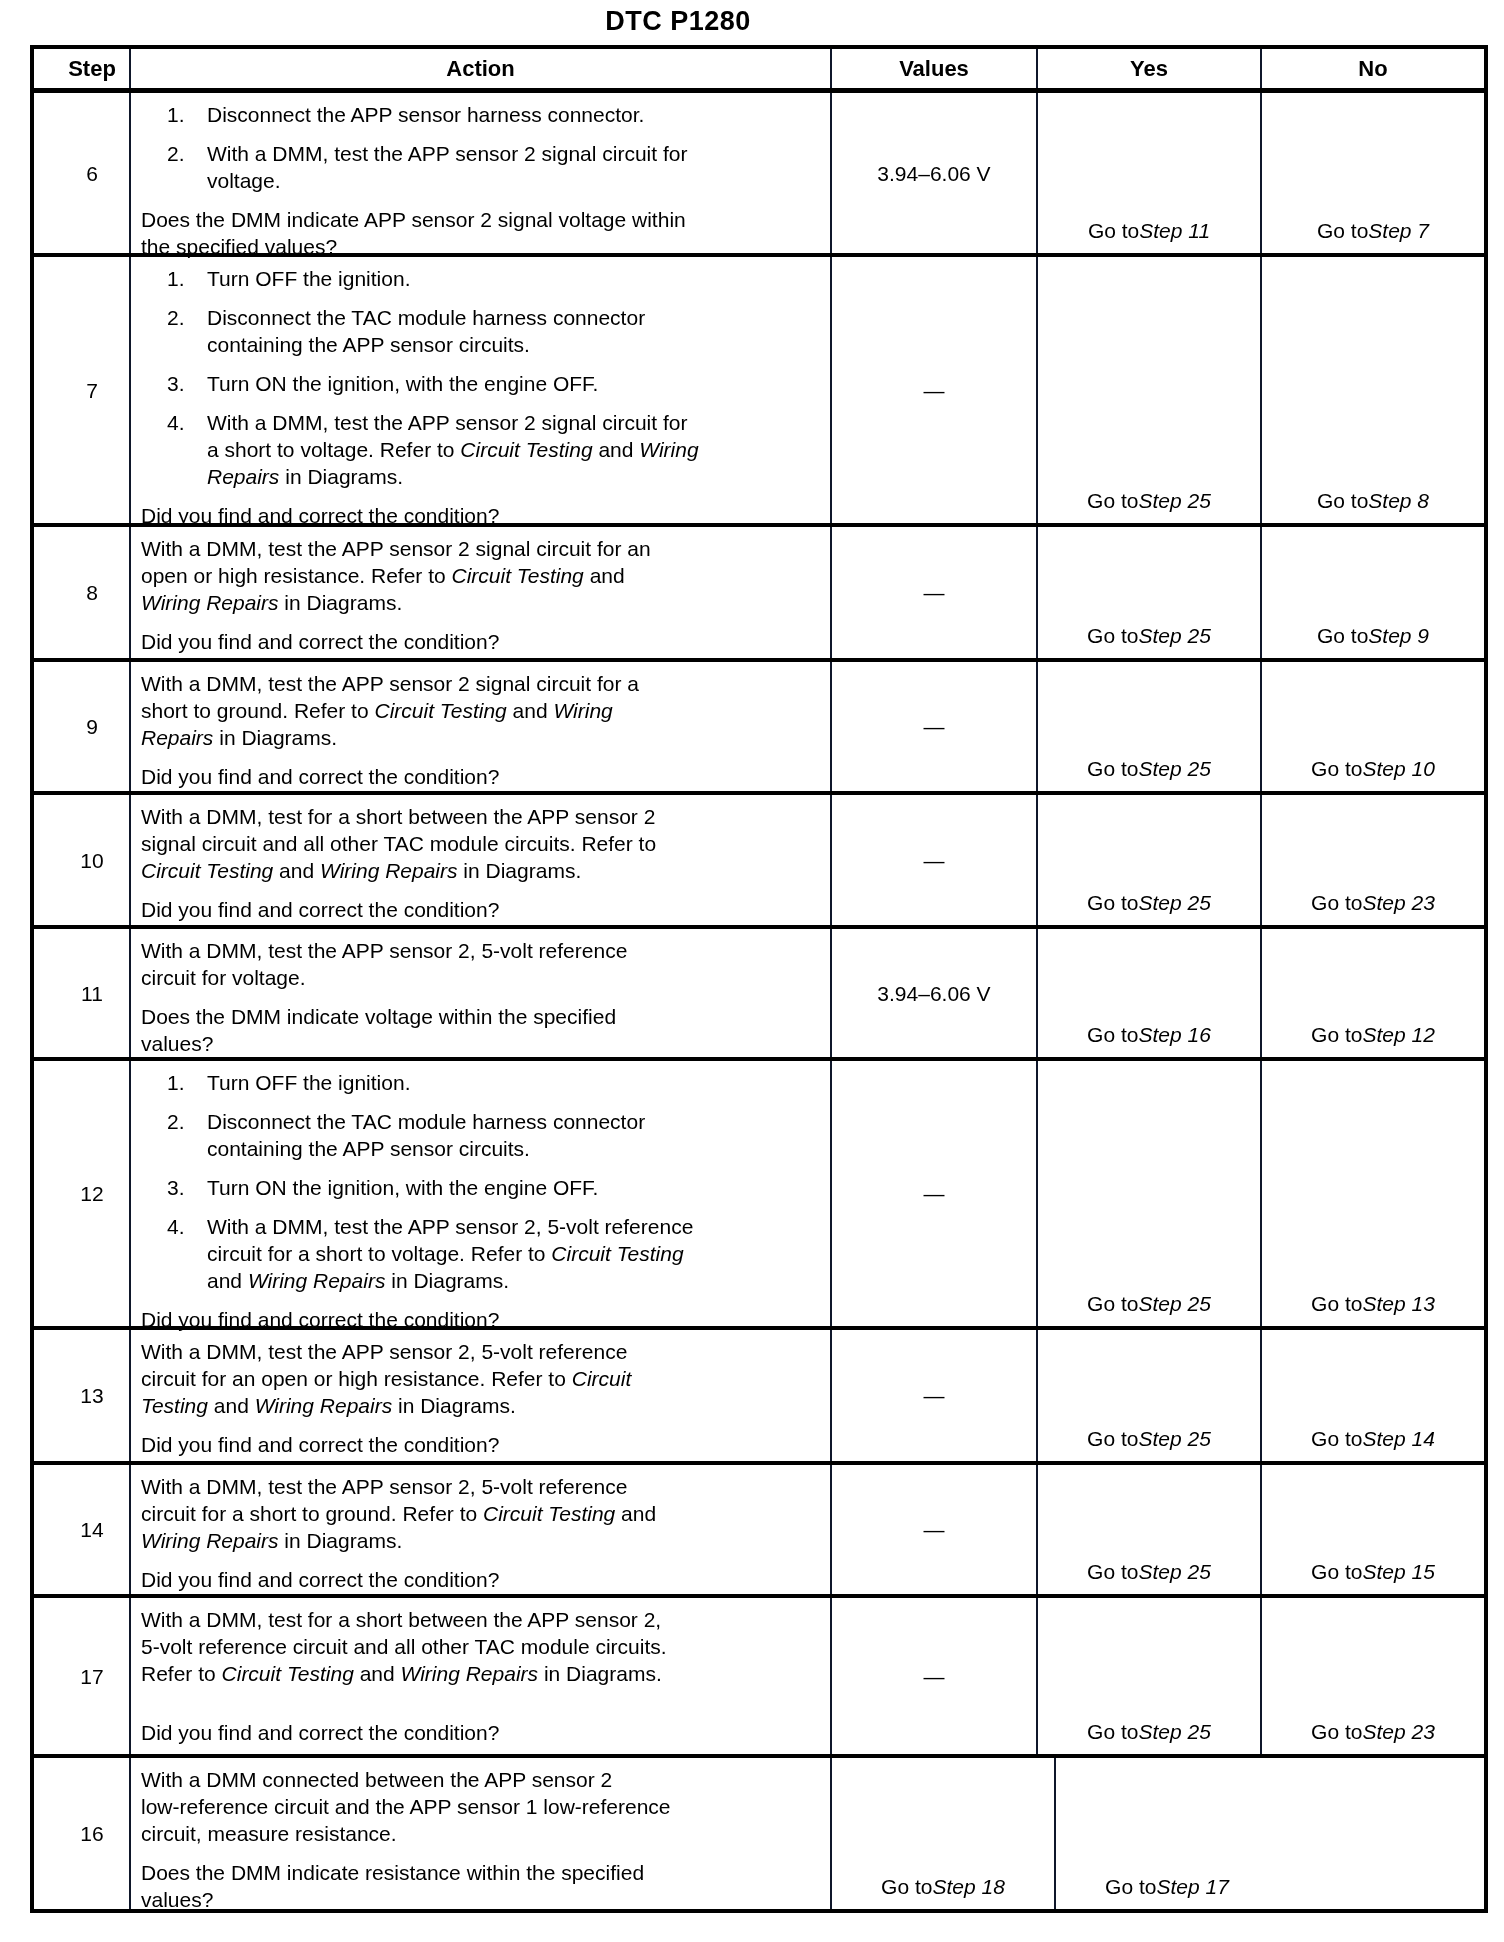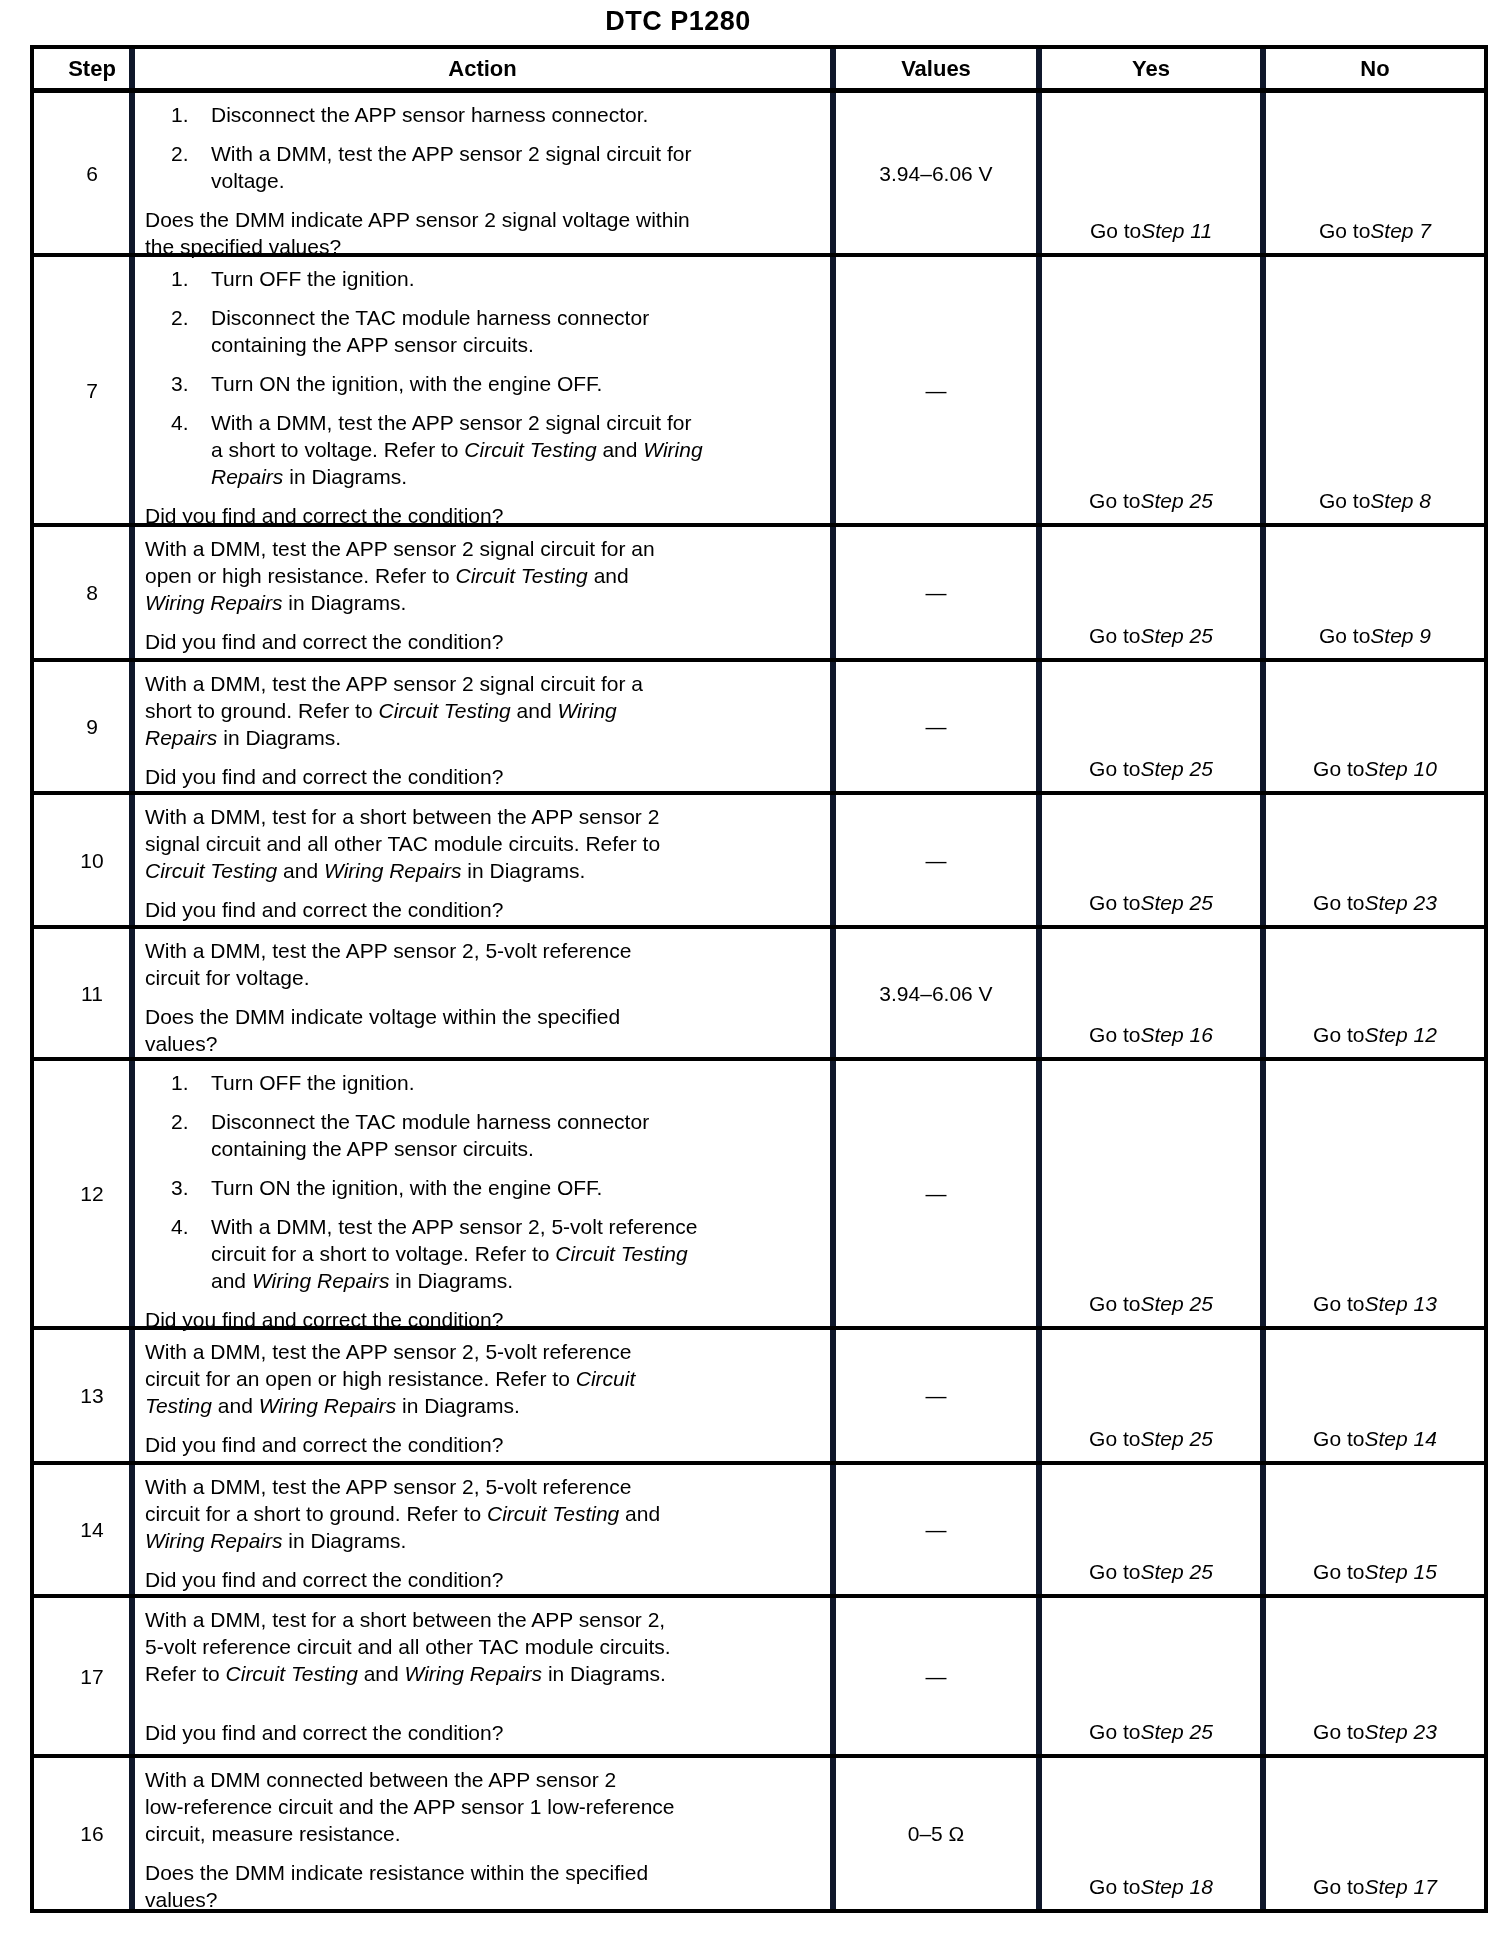--- a/index.html
+++ b/index.html
@@ -40,21 +40,21 @@
     box-sizing: border-box;
     border-top: 4px solid #000;
   }
   .tr.header {
     border-top: none;
     height: 40px;
     border-bottom: 1px solid #000;
   }
   .cell {
     box-sizing: border-box;
-    border-left: 6px solid #0f172a;
+    border-left: 2px solid #0f172a;
     font-size: 21px;
     line-height: 27px;
   }
   .cell:first-child { border-left: none; padding-left: 21px; }
   .c-step   { width: 95px;  }
   .c-action { width: 701px; }
   .c-values { width: 206px; }
   .c-yes    { width: 224px; }
   .c-no     { width: 224px; }
 
@@ -287,19 +287,18 @@
         </div>
         <div class="tr" style="height: 155px;">
           <div class="cell c-step step-cell">16</div>
           <div class="cell c-action action-cell">
             <div class="action-para">With a DMM connected between the APP sensor 2
 low-reference circuit and the APP sensor 1 low-reference
 circuit, measure resistance.</div>
             <div class="action-question">Does the DMM indicate resistance within the specified
 values?</div>
           </div>
-          <div class="cell c-values values-cell">0–5 Ω</div>
           <div class="cell c-yes goto-cell">Go to <i>Step 18</i></div>
           <div class="cell c-no goto-cell">Go to <i>Step 17</i></div>
         </div>
       </div>
   </div>
 </div>
 
 </body></html>

